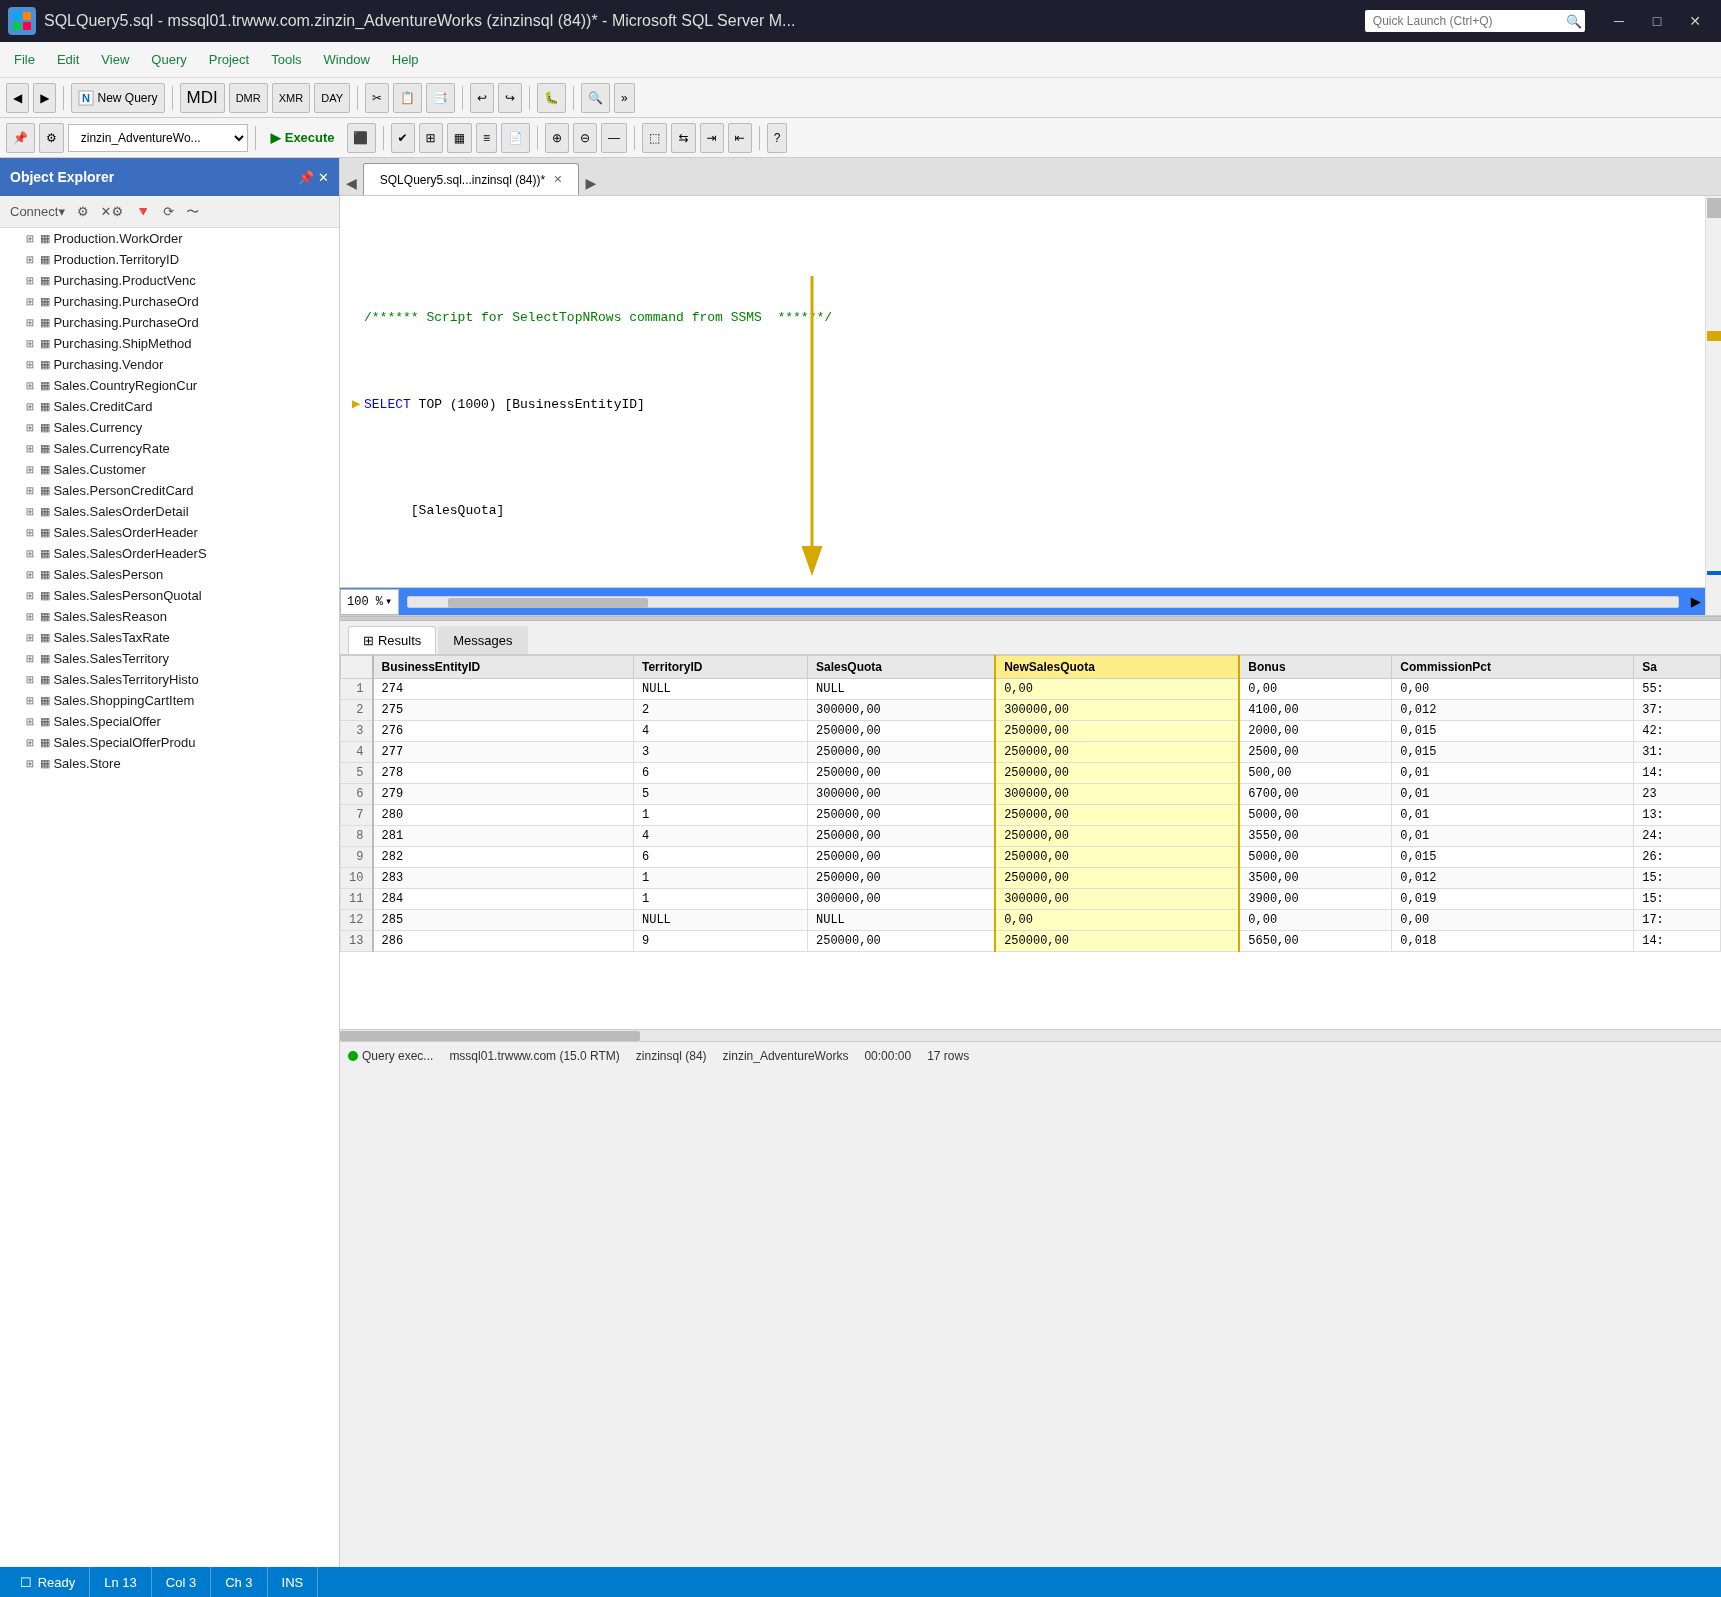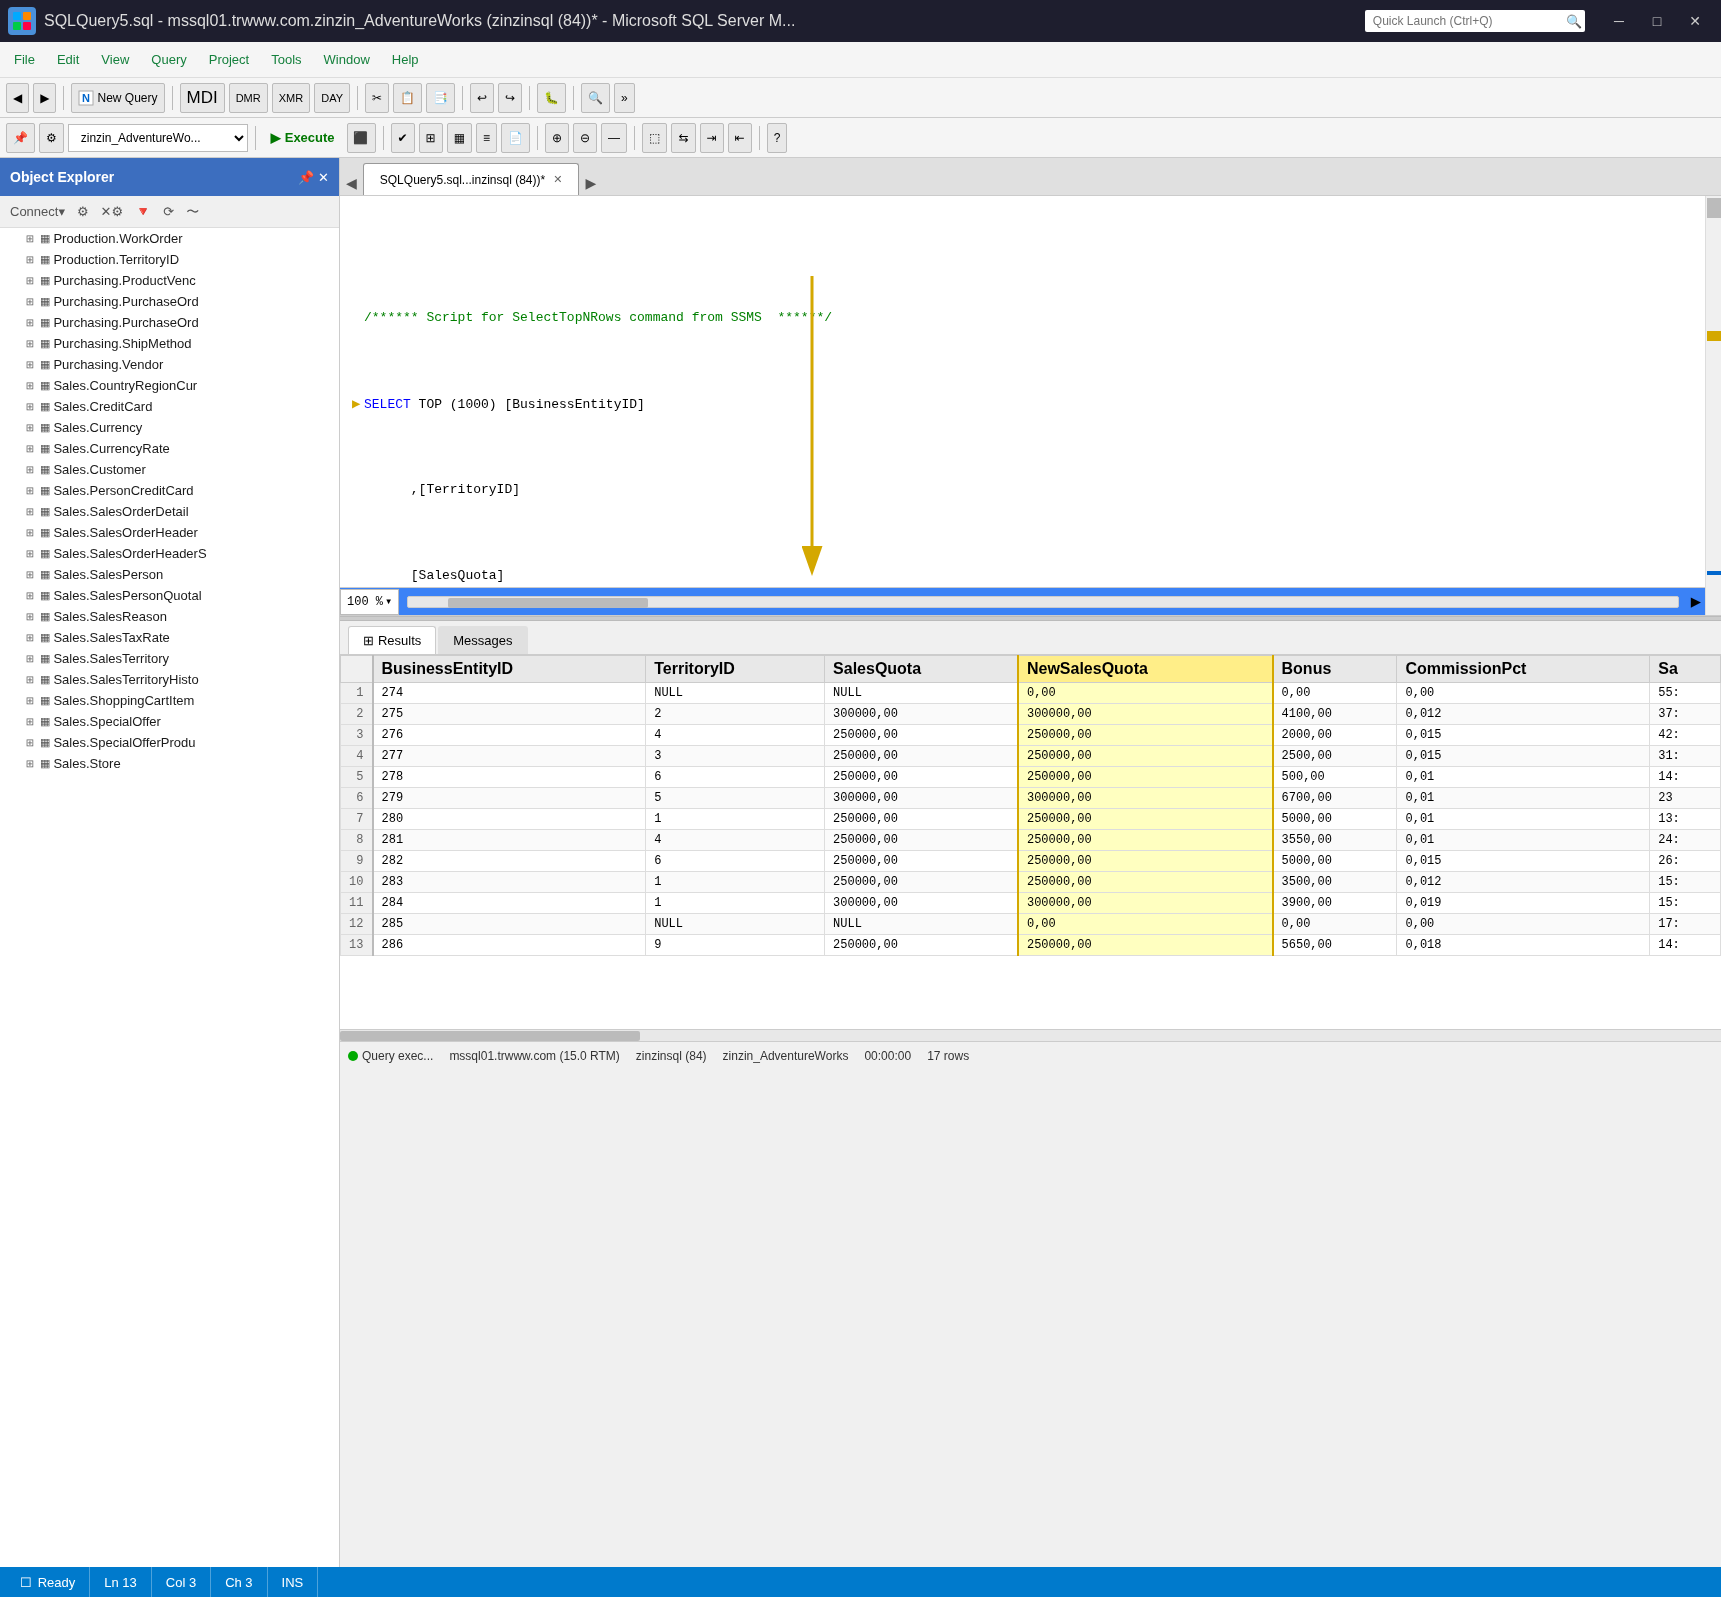--- a/index.html
+++ b/index.html
@@ -259,21 +259,21 @@
       background: #e8e8e8;
       border: 1px solid #ccc;
       padding: 4px 8px;
       text-align: left;
       font-weight: bold;
       white-space: nowrap;
       position: sticky;
       top: 0;
       z-index: 1;
       font-family: 'Segoe UI', Arial, sans-serif;
-      font-size: 16px;
+      font-size: 12px;
     }
     .results-grid td {
       border: 1px solid #ddd;
       padding: 3px 8px;
       white-space: nowrap;
     }
     .results-grid tr:nth-child(even) td { background: #fafafa; }
     .row-num-col { background: #f0f0f0 !important; color: #666; width: 32px; text-align: right; border-right: 2px solid #bbb !important; }
     .col-highlighted { background: #ffffc0 !important; border-left: 2px solid #d4a800 !important; border-right: 2px solid #d4a800 !important; }
     th.col-highlighted { background: #ffee88 !important; border-left: 2px solid #d4a800 !important; border-right: 2px solid #d4a800 !important; }
@@ -649,24 +649,20 @@
             <span style="width:12px;display:inline-block;"></span>
             <span class="code-comment">/****** Script for SelectTopNRows command from SSMS  ******/</span>
           </div>
           
           <div style="display:flex;align-items:baseline; margin-bottom:2px;">
             <span style="width:12px;color:#d4a800;font-weight:bold;font-size:14px;">▶</span>
             <span class="code-keyword">SELECT</span>
             <span>&nbsp;TOP (1000) [BusinessEntityID]</span>
           </div>
           
-          <div style="display:flex;align-items:baseline; margin-bottom:2px;">
-            <span style="width:12px;"></span>
-            <span>      ,[TerritoryID]</span>
-          </div>
           
           <div style="display:flex;align-items:baseline; margin-bottom:2px;">
             <span style="width:12px;"></span>
             <span>      [SalesQuota]</span>
           </div>
           
           
           
           
           

